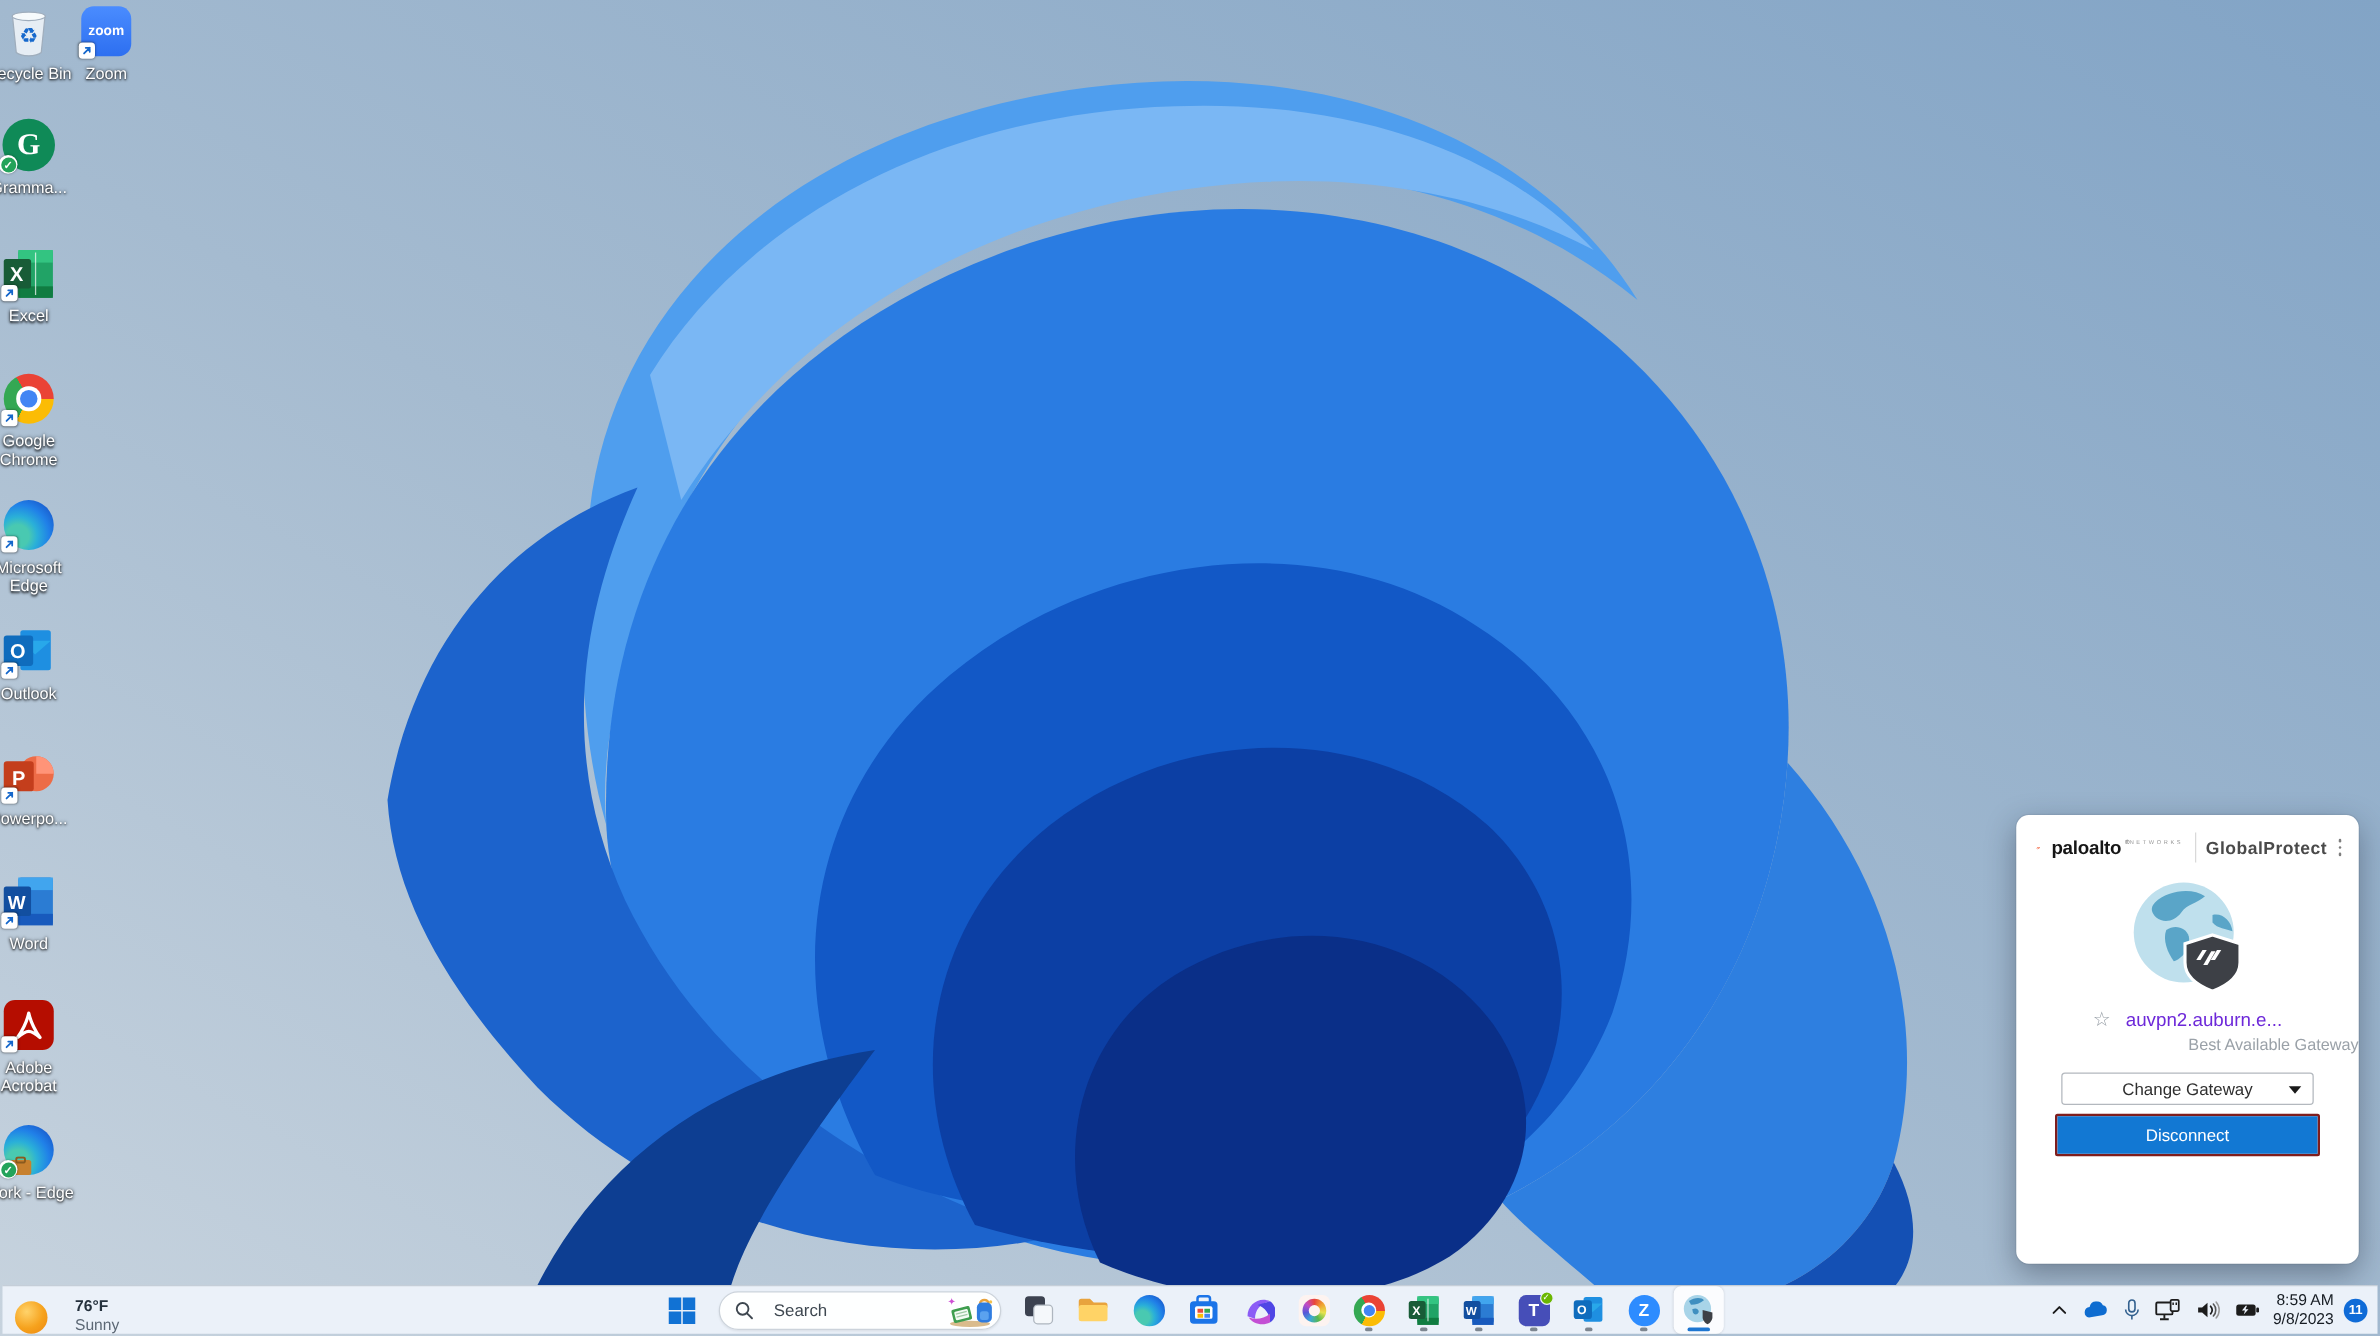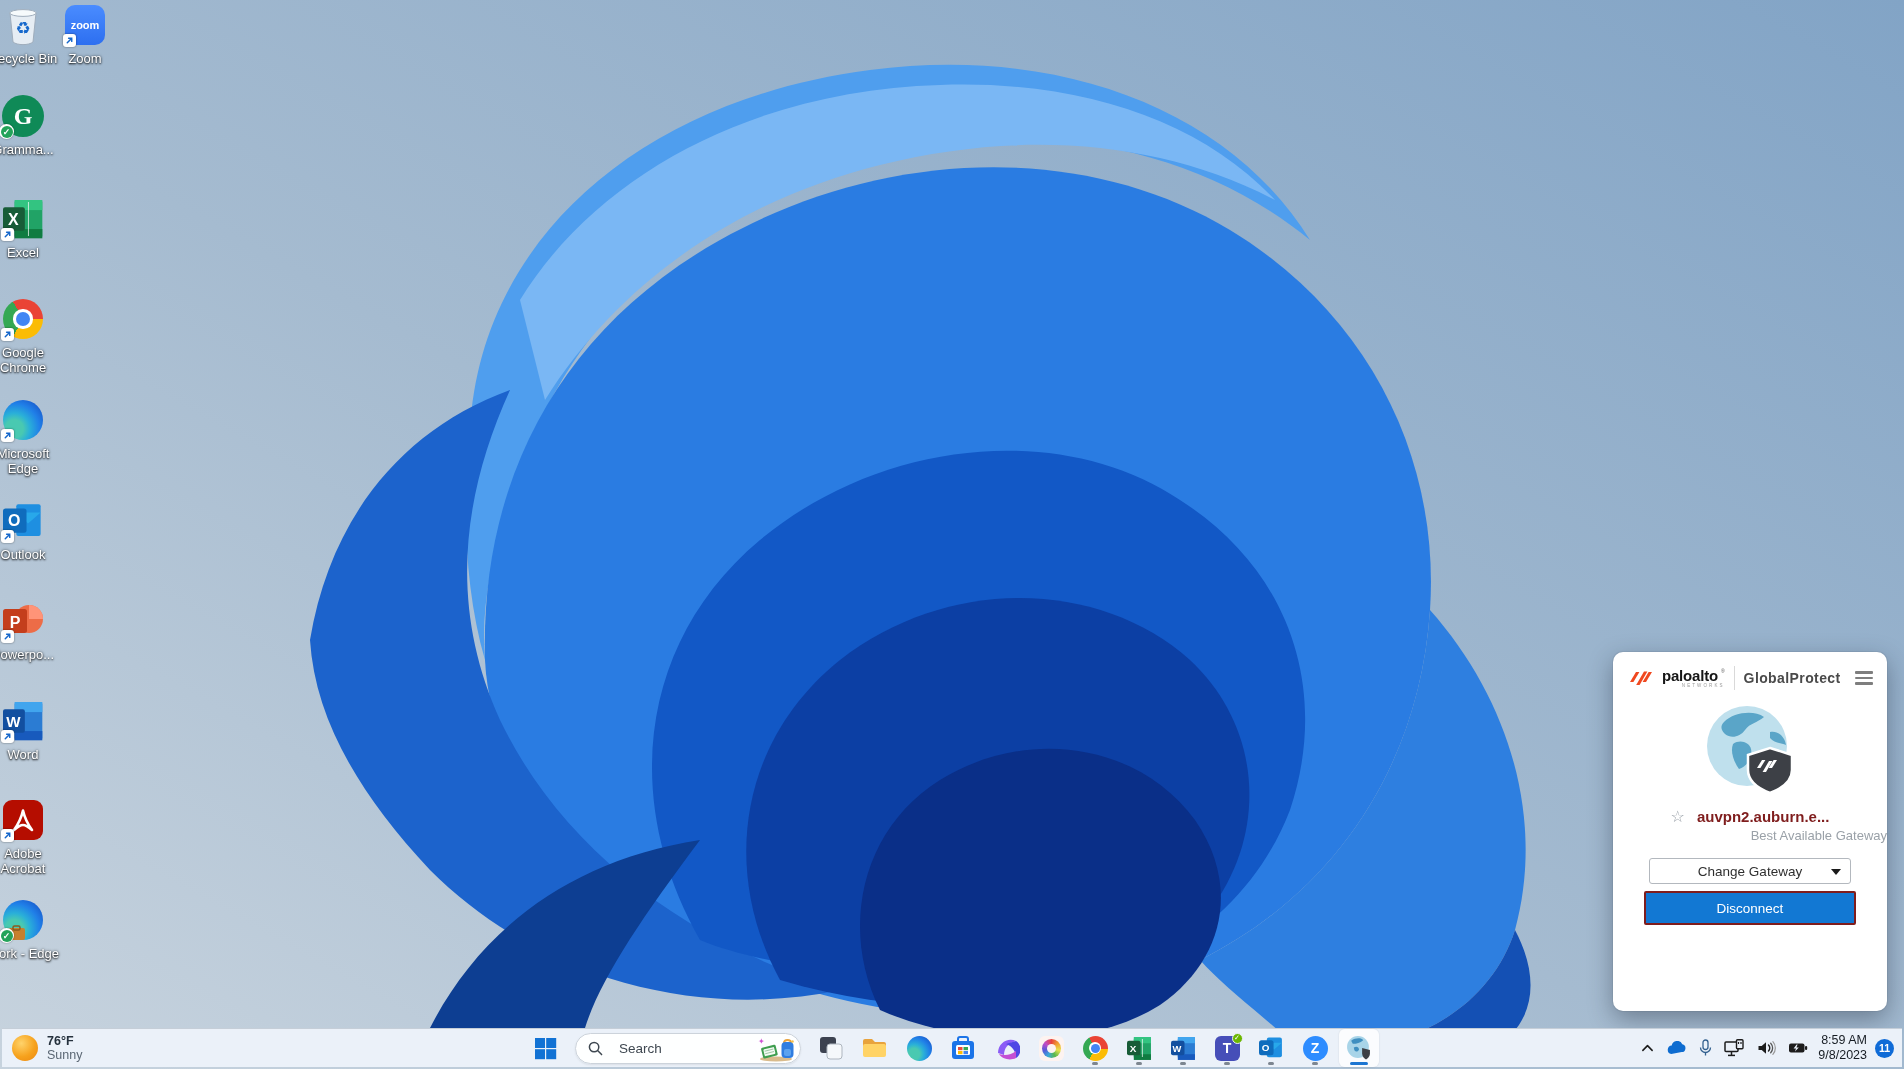--- a/index.html
+++ b/index.html
@@ -17,47 +17,47 @@
   .check-badge{position:absolute;left:-1px;bottom:0;width:15px;height:15px;border-radius:50%;background:#fff;
     display:flex;align-items:center;justify-content:center;box-shadow:0 0 2px rgba(0,0,0,.4);}
   .check-badge .inner{width:12px;height:12px;border-radius:50%;background:#23a35a;color:#fff;font-size:9px;
     display:flex;align-items:center;justify-content:center;font-weight:bold;}
   .tile-text{color:#fff;font-weight:bold;}
 
   
   .gp-panel{position:absolute;left:1613px;top:652px;width:274px;height:359px;background:#fff;border-radius:10px;
     box-shadow:0 8px 24px rgba(20,30,45,.38),0 0 0 1px rgba(0,0,0,.05);}
   .gp-header{display:flex;align-items:center;gap:9px;padding:14px 14px 0 16px;}
-  .gp-brand{display:flex;flex-direction:column;line-height:1;}
+  .gp-brand{display:flex;flex-direction:row;line-height:1;}
   .gp-brand-row{display:flex;align-items:flex-start;gap:3px;}
   .gp-brand-name{font-size:15px;font-weight:bold;color:#161616;letter-spacing:-.2px;}
   .gp-reg{font-size:5px;color:#555;margin-top:1px;}
   .gp-brand-sub{font-size:4.5px;color:#999;letter-spacing:2.1px;text-align:right;margin-top:1px;}
   .gp-divider{width:1px;height:24px;background:#d9d9d9;}
   .gp-title{font-size:14px;color:#4a4a4a;font-weight:bold;letter-spacing:.4px;flex:1;}
   .gp-menu{width:18px;display:flex;flex-direction:column;gap:3px;cursor:pointer;padding:2px 0;}
   .gp-menu span{display:block;height:2.4px;background:#7e7e7e;border-radius:1px;}
   .gp-globe{margin:12px auto 0;position:relative;width:100px;height:94px;}
   .gp-status{font-size:27px;font-weight:bold;color:#1c1c1c;text-align:center;margin-top:8px;letter-spacing:.3px;}
   .gp-gwrow{display:flex;justify-content:center;align-items:center;gap:12px;margin-top:12px;}
   .gp-star{font-size:16px;color:#99a0a8;line-height:1;}
-  .gp-gwname{font-size:15px;font-weight:bold;color:#7f1d1d;}
+  .gp-gwname{font-size:15px;font-weight:normal;color:#6d28d9;}
   .gp-gwdesc{text-align:right;font-size:13px;color:#9aa1a8;margin-top:3px;}
   .gp-change{width:202px;height:26px;margin:15px auto 0;border:1px solid #b3b8be;border-radius:3px;background:#fff;
     position:relative;display:flex;align-items:center;justify-content:center;font-size:13.5px;color:#2f2f2f;cursor:pointer;}
   .gp-caret{position:absolute;right:9px;top:10px;width:0;height:0;border-left:5px solid transparent;
     border-right:5px solid transparent;border-top:6px solid #1a1a1a;}
   .gp-redbox{width:212px;margin:7px auto 0;border:2px solid #7f1d1d;border-radius:2px;}
   .gp-disconnect{height:30px;background:#1278d3;color:#fff;font-size:13.5px;display:flex;align-items:center;
     justify-content:center;cursor:pointer;}
 
   
   .taskbar{position:absolute;left:2px;right:2px;bottom:2px;height:39px;background:#ebf1f9;
     border-top:1px solid rgba(125,140,155,.35);display:flex;align-items:center;}
-  .tb-weather{position:absolute;left:10px;top:0;height:100%;display:flex;align-items:center;gap:9px;cursor:pointer;}
+  .tb-weather{position:absolute;left:10px;top:0;height:100%;display:flex;align-items:flex-end;gap:22px;cursor:pointer;}
   .tb-sun{width:26px;height:26px;border-radius:50%;background:radial-gradient(circle at 36% 32%,#ffd36b,#f6a21d 55%,#ec860f);}
   .tb-wtxt{display:flex;flex-direction:column;line-height:1.15;}
   .tb-temp{font-size:12.5px;font-weight:bold;color:#25313d;}
   .tb-cond{font-size:12.5px;color:#5b6774;}
   .tb-center{position:absolute;left:50%;top:0;height:100%;transform:translateX(-50%);display:flex;align-items:center;gap:4px;}
   .tb-slot{width:40px;height:38px;border-radius:6px;display:flex;align-items:center;justify-content:center;
     position:relative;cursor:pointer;}
   .tb-slot.active{background:rgba(255,255,255,.8);box-shadow:0 0 2px rgba(0,0,0,.12);}
   .run-dot{position:absolute;bottom:2px;left:50%;transform:translateX(-50%);width:6px;height:3px;border-radius:2px;background:#7d8690;}
   .active-bar{position:absolute;bottom:2px;left:50%;transform:translateX(-50%);width:18px;height:3px;border-radius:2px;background:#1d76d2;}

